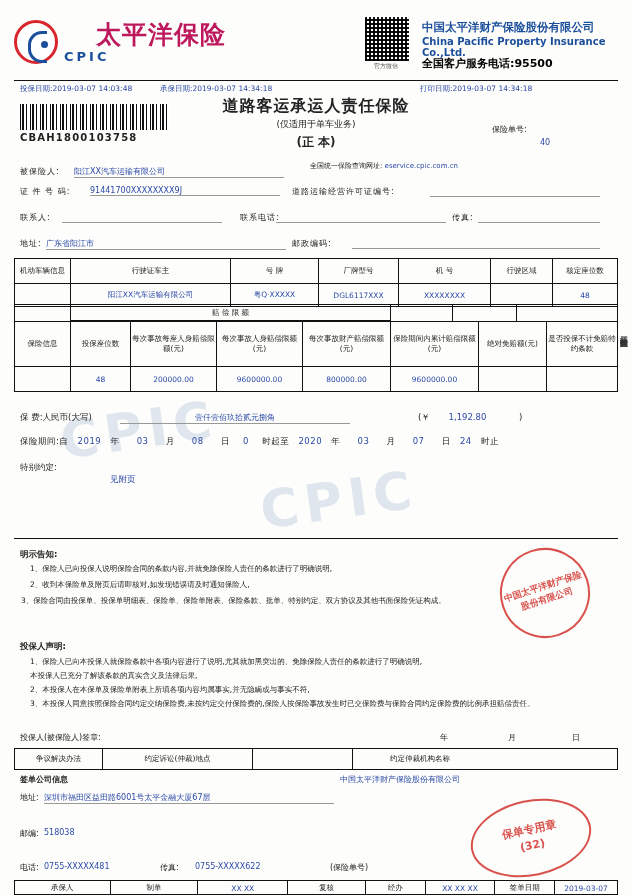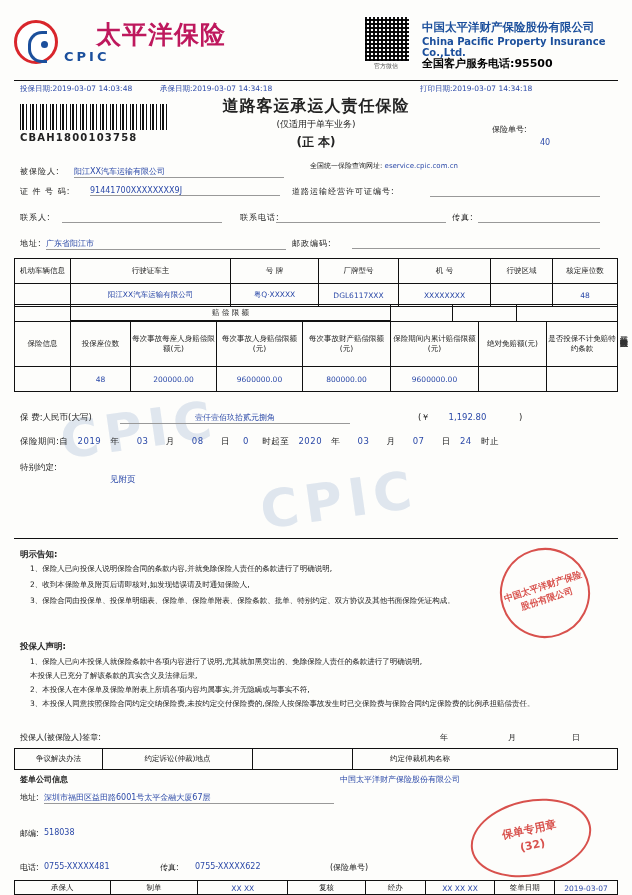--- a/index.html
+++ b/index.html
@@ -246,21 +246,21 @@
     <span>特别约定:</span>
   </div>
   <div class="fld val" style="left:110px;top:474px;font-size:8.5px;">
     <span>见附页</span>
   </div>
   <div style="position:absolute;left:14px;top:538px;width:604px;border-top:1px solid #111;"></div>
 
   <div class="note-h" style="left:20px;top:549px;">明示告知:</div>
   <div class="note-b" style="left:30px;top:563px;">1、保险人已向投保人说明保险合同的条款内容,并就免除保险人责任的条款进行了明确说明,</div>
   <div class="note-b" style="left:30px;top:579px;">2、收到本保险单及附页后请即核对,如发现错误请及时通知保险人,</div>
-  <div class="note-b" style="left:30px;top:595px;width:520px;">3、保险合同由投保单、投保单明细表、保险单、保险单附表、保险条款、批单、特别约定、双方协议及其他书面保险凭证构成。</div>
+  <div class="note-b" style="left:21px;top:595px;width:520px;">3、保险合同由投保单、投保单明细表、保险单、保险单附表、保险条款、批单、特别约定、双方协议及其他书面保险凭证构成。</div>
 
   <div class="note-h" style="left:20px;top:641px;">投保人声明:</div>
   <div class="note-b" style="left:30px;top:656px;">1、保险人已向本投保人就保险条款中各项内容进行了说明,尤其就加黑突出的、免除保险人责任的条款进行了明确说明,</div>
   <div class="note-b" style="left:30px;top:670px;">   本投保人已充分了解该条款的真实含义及法律后果,</div>
   <div class="note-b" style="left:30px;top:684px;">2、本投保人在本保单及保险单附表上所填各项内容均属事实,并无隐瞒或与事实不符,</div>
   <div class="note-b" style="left:30px;top:698px;width:560px;">3、本投保人同意按照保险合同约定交纳保险费,未按约定交付保险费的,保险人按保险事故发生时已交保险费与保险合同约定保险费的比例承担赔偿责任。</div>
 
   <div class="fld" style="left:20px;top:732px;font-size:8px;">
     <span>投保人(被保险人)签章:</span>
   </div>

